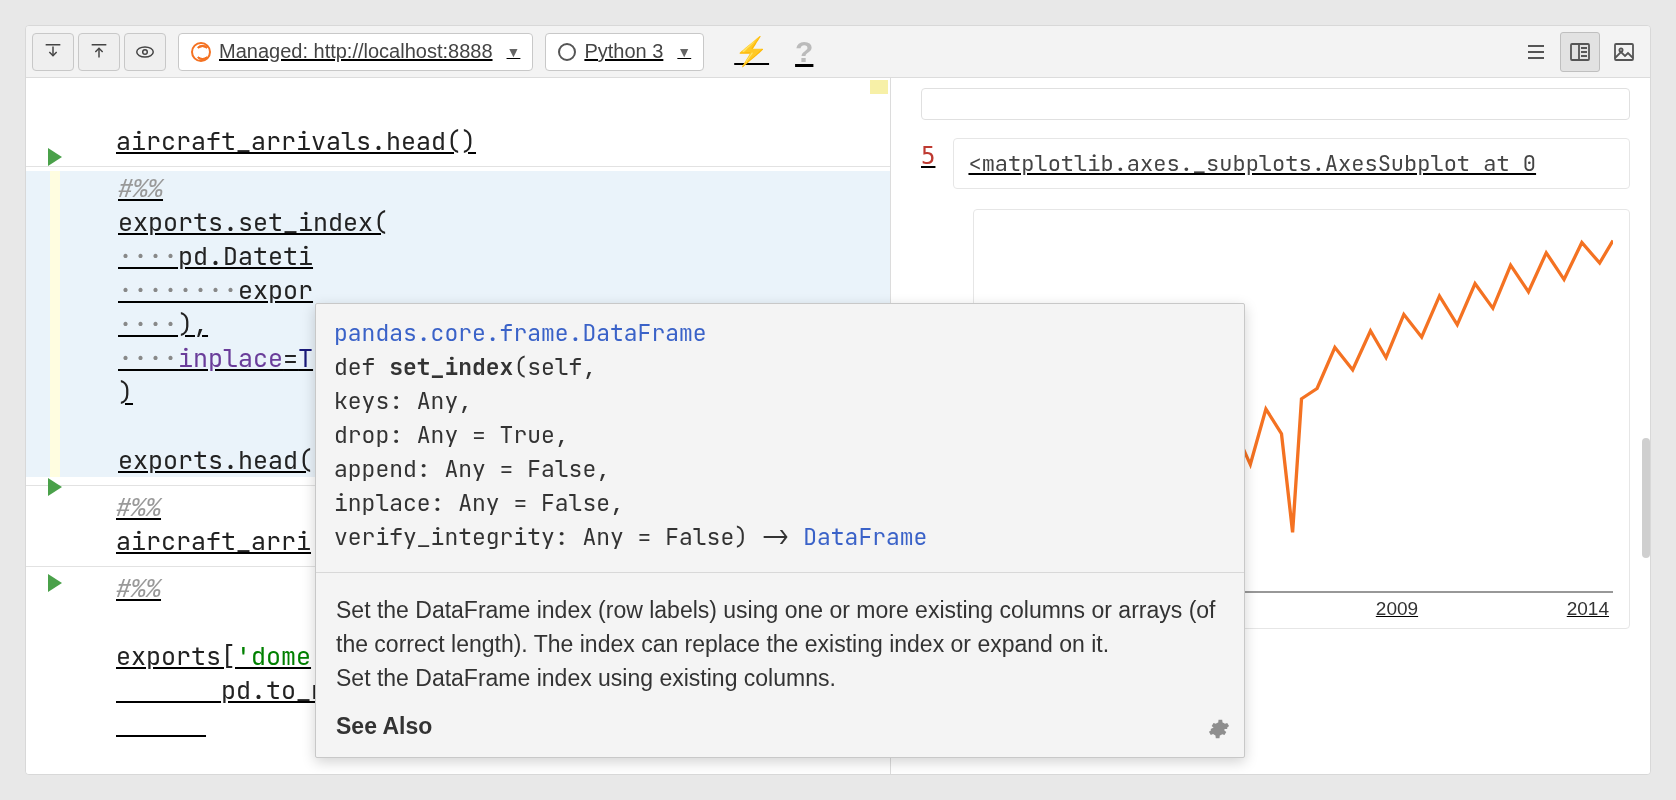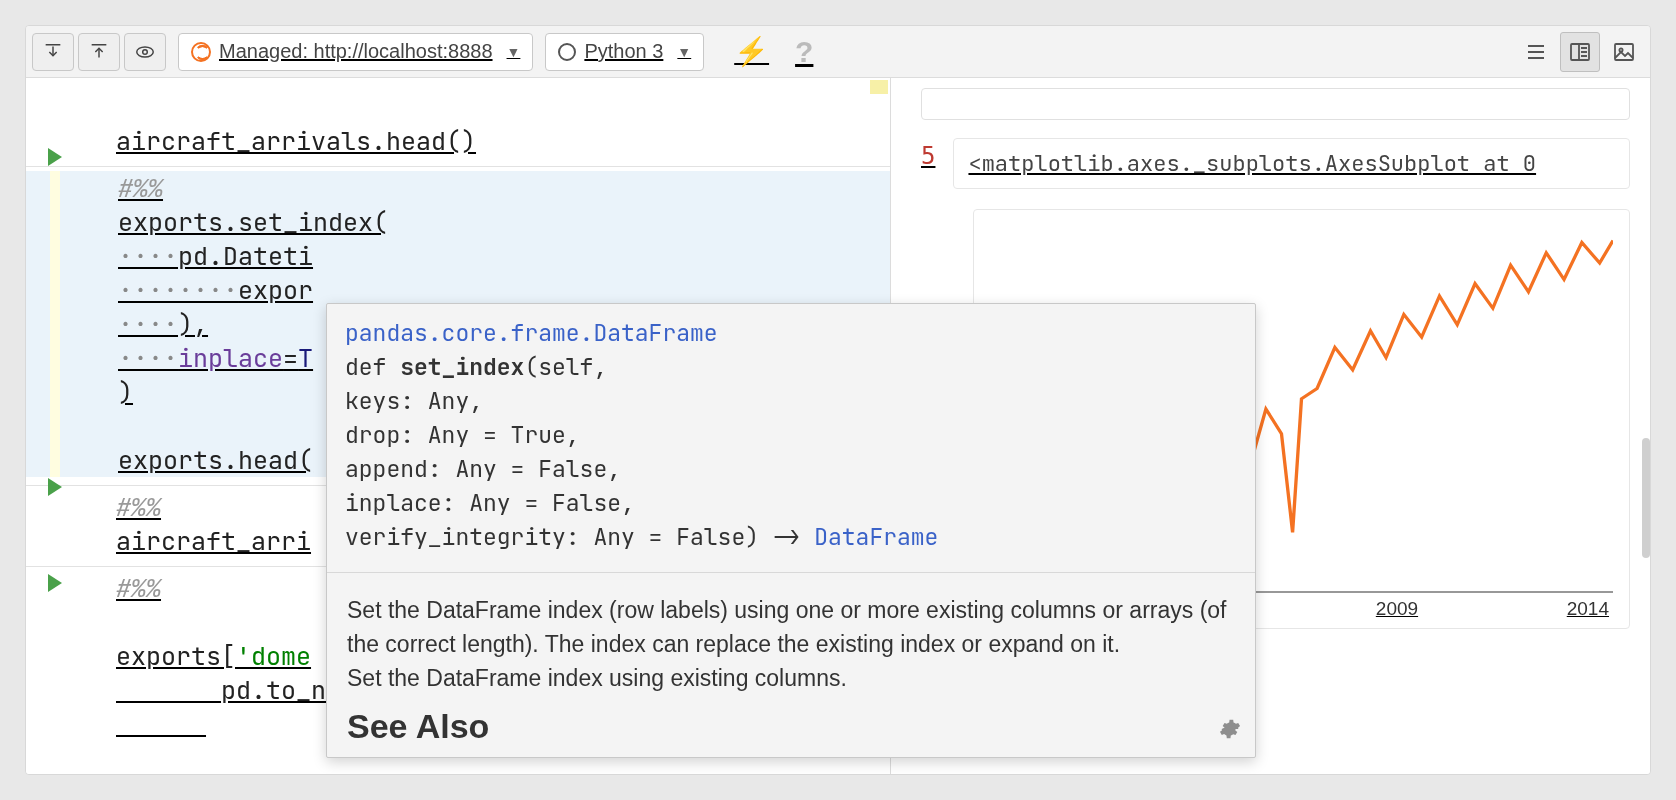--- a/index.html
+++ b/index.html
@@ -163,21 +163,21 @@
     height: 420px;
     position:relative;
   }
   .chart-svg { width:100%; height:370px; }
   .axis-labels { display:flex; justify-content:space-between; font-size:19px; color:#333; padding:0 4px; }
   .sub-label { font-size:18px; color:#333; margin-top:2px; }
 
   
   .doc-popup {
     position:absolute;
-    left:300px;
+    left:289px;
     top:225px;
     width:930px;
     background:#f4f4f4;
     border:1px solid #c8c8c8;
     border-radius:2px;
     box-shadow:0 4px 14px rgba(0,0,0,.18);
     z-index:50;
     font-family: "JetBrains Mono","Menlo",monospace;
     font-size:23px;
     color:#333;
@@ -187,21 +187,21 @@
   .doc-sig .def { color:#333; }
   .doc-sig .fn { font-weight:bold; }
   .doc-sig .ret { color:#3a62c8; }
   .doc-body {
     font-family:-apple-system,BlinkMacSystemFont,"Segoe UI",sans-serif;
     font-size:23px;
     line-height:34px;
     padding:14px 20px;
     color:#333;
   }
-  .doc-body h2 { font-size:34px; font-weight:800; margin-top:14px; }
+  .doc-body h2 { font-size:23px; font-weight:800; margin-top:14px; }
   .gear-icon {
     position:absolute;
     bottom:10px;
     right:14px;
     color:#8e8e8e;
   }
   .gear-icon svg{ width:22px; height:22px; }
 
   .rscroll-indicator {
     position:absolute; right:0; top:360px; width:8px; height:120px; background:#cfcfcf; border-radius:4px;

